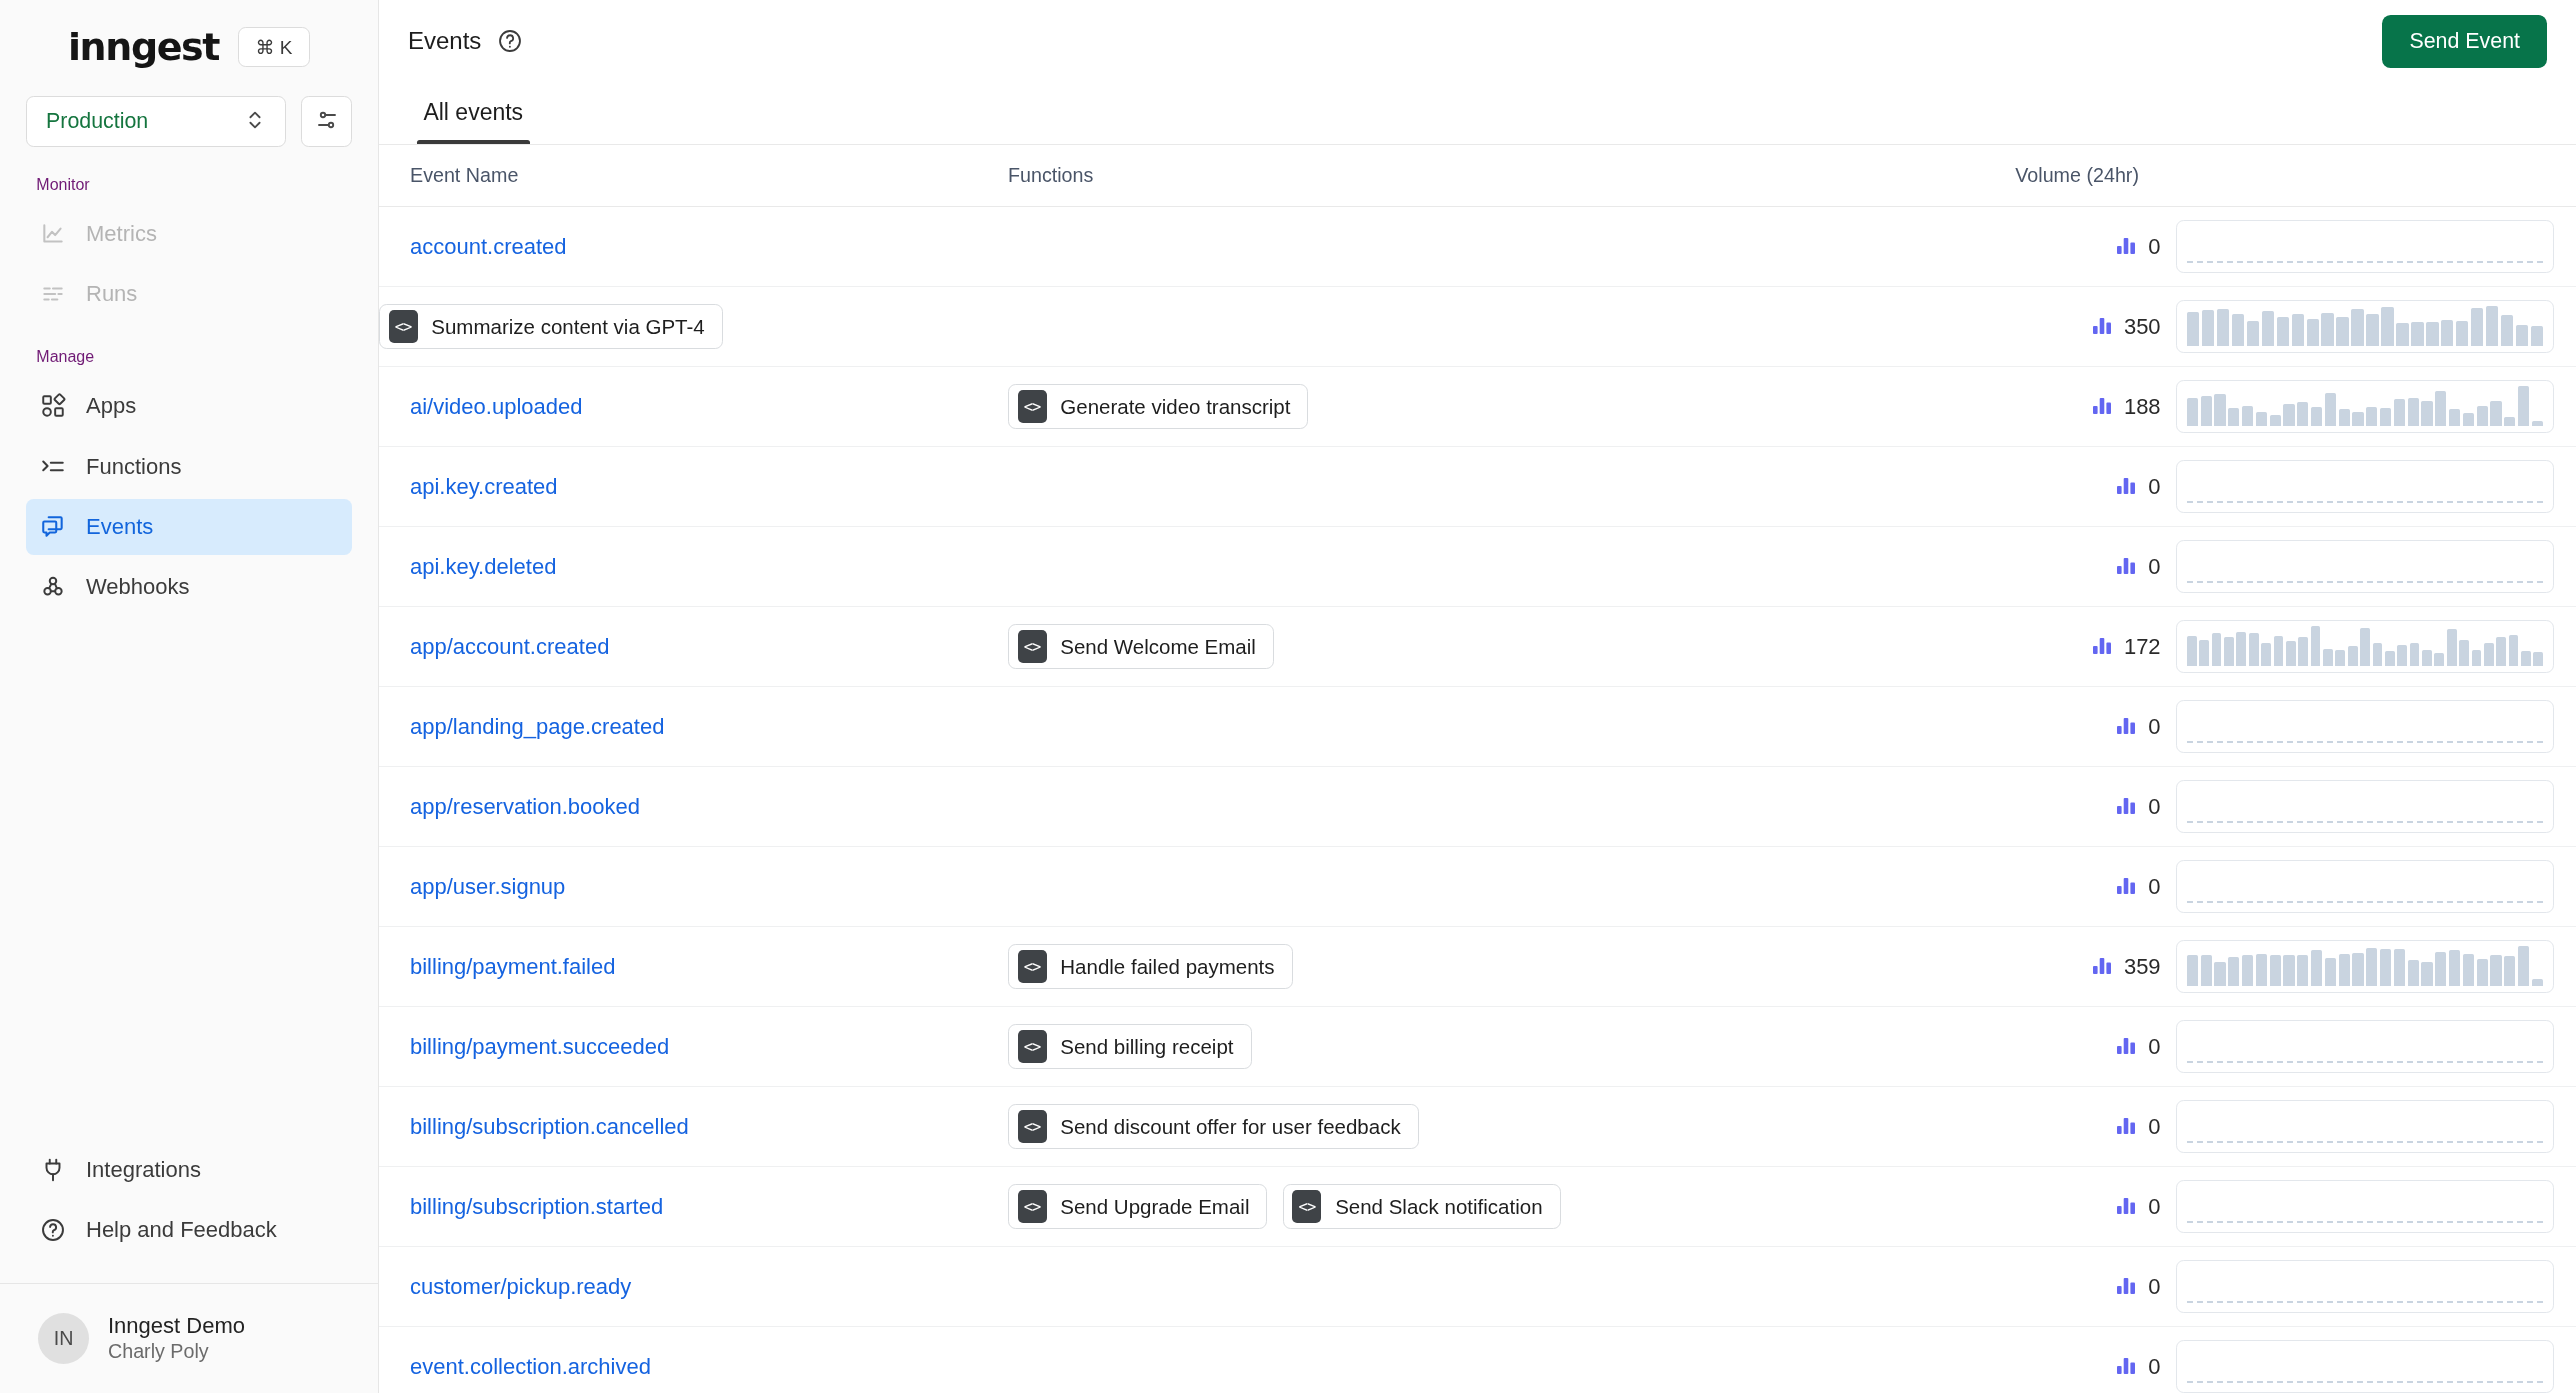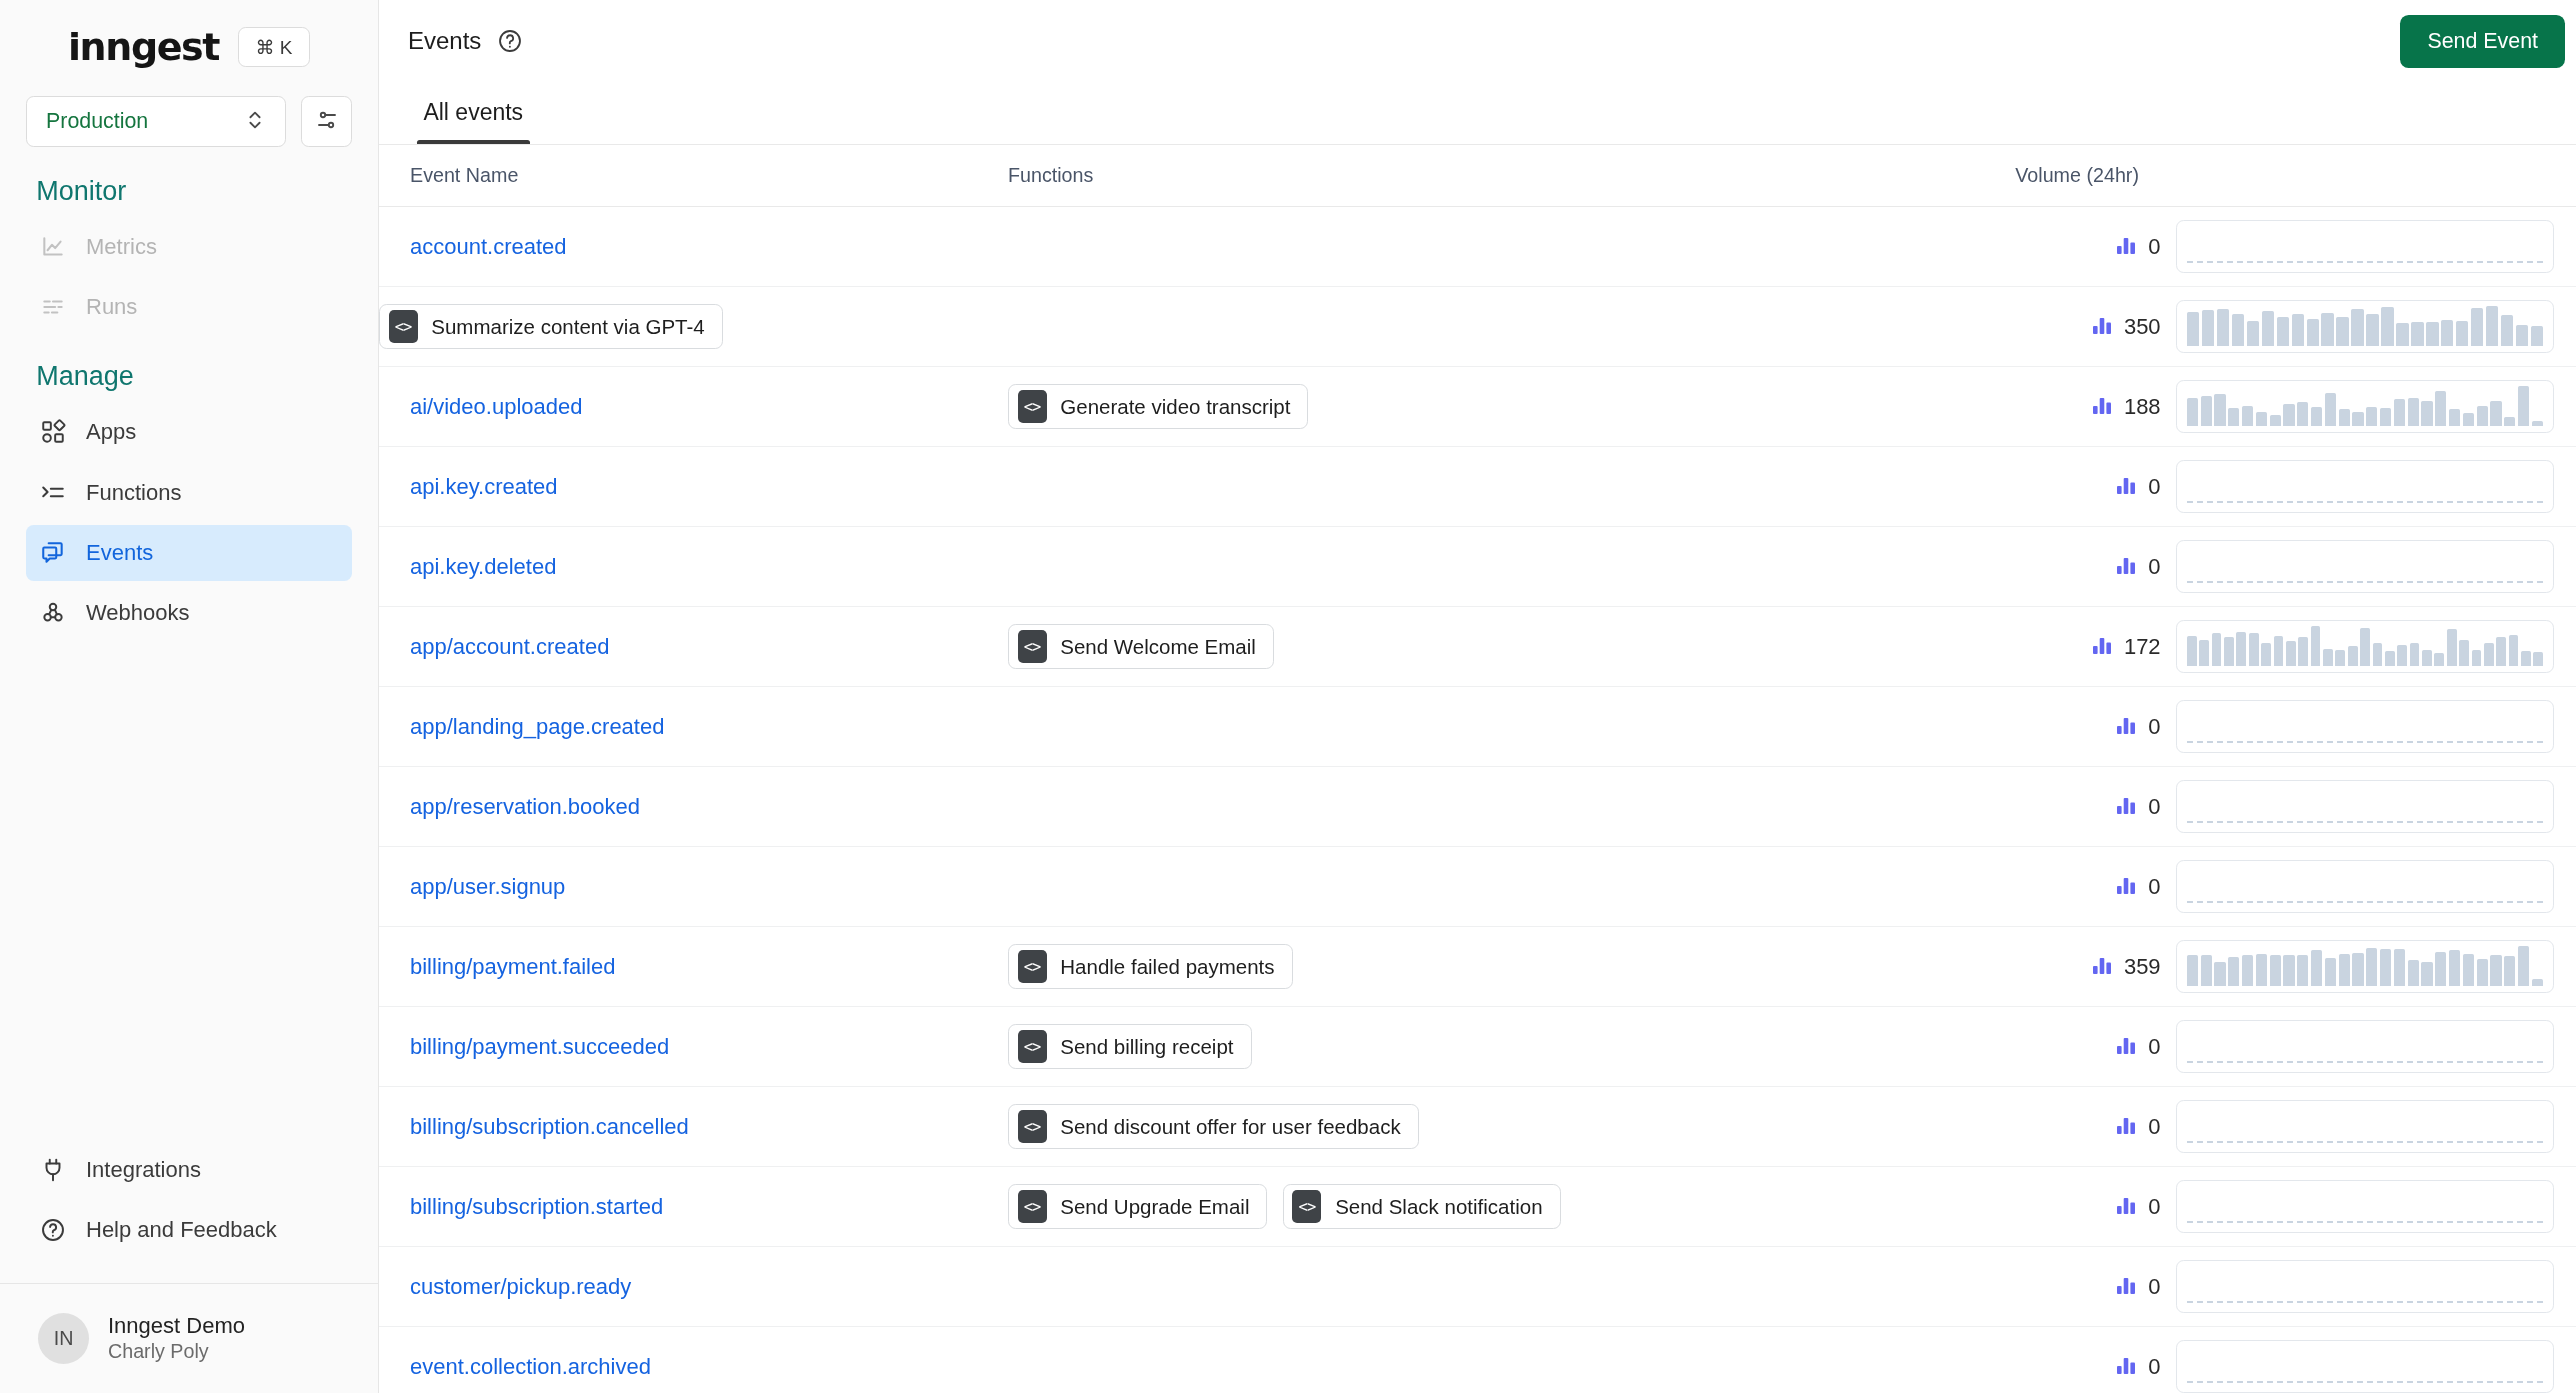--- a/index.html
+++ b/index.html
@@ -96,22 +96,22 @@
     display: flex;
     align-items: center;
     justify-content: center;
   }
 
   .nav {
     padding: 0 26px;
     margin-top: 29px;
   }
   .nav-section-label {
-    font-size: 27px;
-    color: #0f766e;
+    font-size: 16px;
+    color: #701a75;
     padding: 0 10.3px;
     margin-bottom: 12px;
     margin-top: 26px;
   }
   .nav-section-label.first { margin-top: 0; }
 
   .nav-item {
     display: flex;
     align-items: center;
     gap: 19px;
@@ -186,21 +186,21 @@
     position: relative;
   }
   .page-title {
     font-size: 24px;
     color: #1d1d1d;
   }
   .help-icon { margin-left: 15.4px; display: flex; align-items: center; }
 
   .send-event-btn {
     position: absolute;
-    right: 11px;
+    right: 29px;
     top: 15.4px;
     background: #07744a;
     color: #ffffff;
     border: none;
     border-radius: 8.6px;
     height: 53px;
     padding: 0 27px;
     font-size: 21.4px;
     font-family: "Liberation Sans", sans-serif;
     cursor: pointer;

